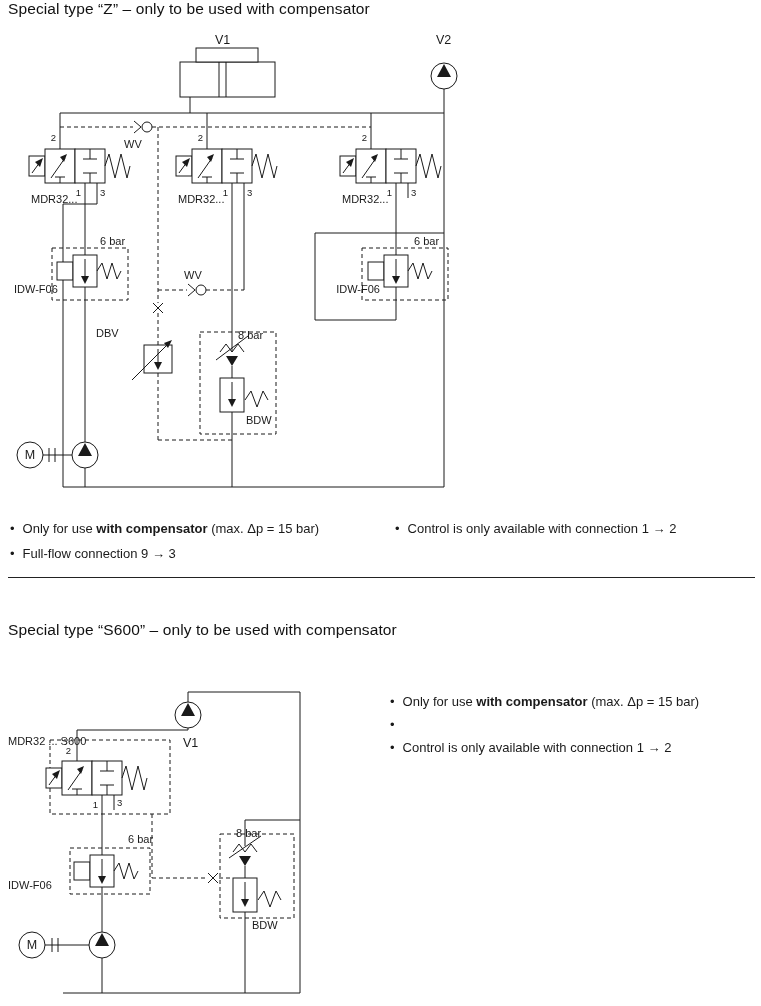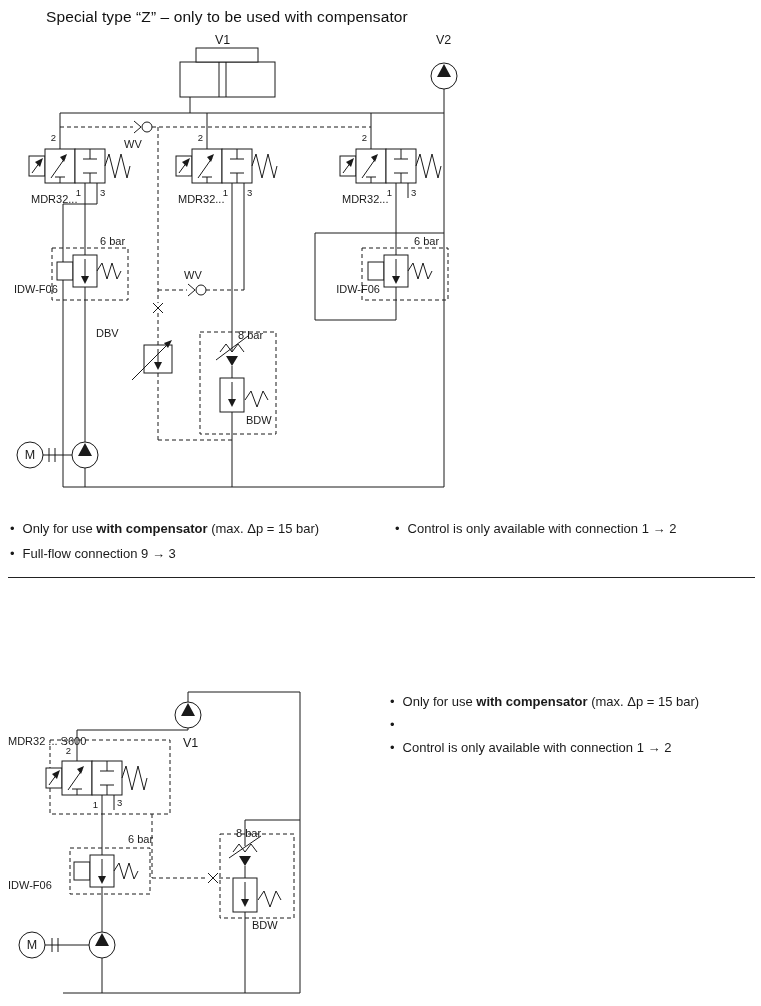--- a/index.html
+++ b/index.html
@@ -4,21 +4,21 @@
 <style>
   * { margin:0; padding:0; box-sizing:border-box; }
   html,body { background:#fff; }
   body {
     width:761px; height:1006px; position:relative;
     font-family:"Liberation Sans","DejaVu Sans",sans-serif;
     color:#1a1a1a;
   }
   .page { position:absolute; inset:0; width:761px; height:1006px; background:#fff; overflow:hidden; }
   .title { position:absolute; font-size:15.5px; font-weight:400; color:#111; letter-spacing:.1px; white-space:nowrap; }
-  .title-z { left:8px; top:8px;margin-left:38px; }
+  .title-z { left:8px; top:0; }
   .title-s { left:8px; top:621px; }
   .rule { position:absolute; left:8px; top:577px; width:747px; height:1px; background:#222; }
   svg.diagram { position:absolute; left:0; top:0; }
   svg text { font-family:"Liberation Sans","DejaVu Sans",sans-serif; fill:#1a1a1a; stroke:none; }
   .t9  { font-size:9.5px; }
   .t11 { font-size:11px; }
   .t12 { font-size:12.5px; }
   .ln   { fill:none; stroke:#1a1a1a; stroke-width:1; }
   .dash { stroke-dasharray:4 3; }
   .bullets { position:absolute; font-size:13px; line-height:15px; }
@@ -29,20 +29,21 @@
   .bullets-z-left .bullet, .bullets-z-right .bullet { margin-bottom:10px; }
   .bullets-s .bullet { margin-bottom:8px; }
   .dot { flex:0 0 auto; }
 </style>
 </head>
 <body>
 
 <div class="page">
 
   <h2 class="title title-z">Special type “Z” – only to be used with compensator</h2>
+  <h2 class="title title-s">Special type “S600” – only to be used with compensator</h2>
   <div class="rule"></div>
 
   <svg class="diagram" width="761" height="1006" viewBox="0 0 761 1006">
     <defs>
 
       <g id="valve32">
         <rect x="0" y="8" width="16" height="20" fill="#fff" stroke="#1a1a1a"></rect>
         <line x1="3" y1="25" x2="11" y2="14" stroke="#1a1a1a"></line>
         <polygon points="14,10 6,14 11,19" fill="#1a1a1a"></polygon>
         <rect x="16" y="1" width="30" height="34" fill="#fff" stroke="#1a1a1a"></rect>

